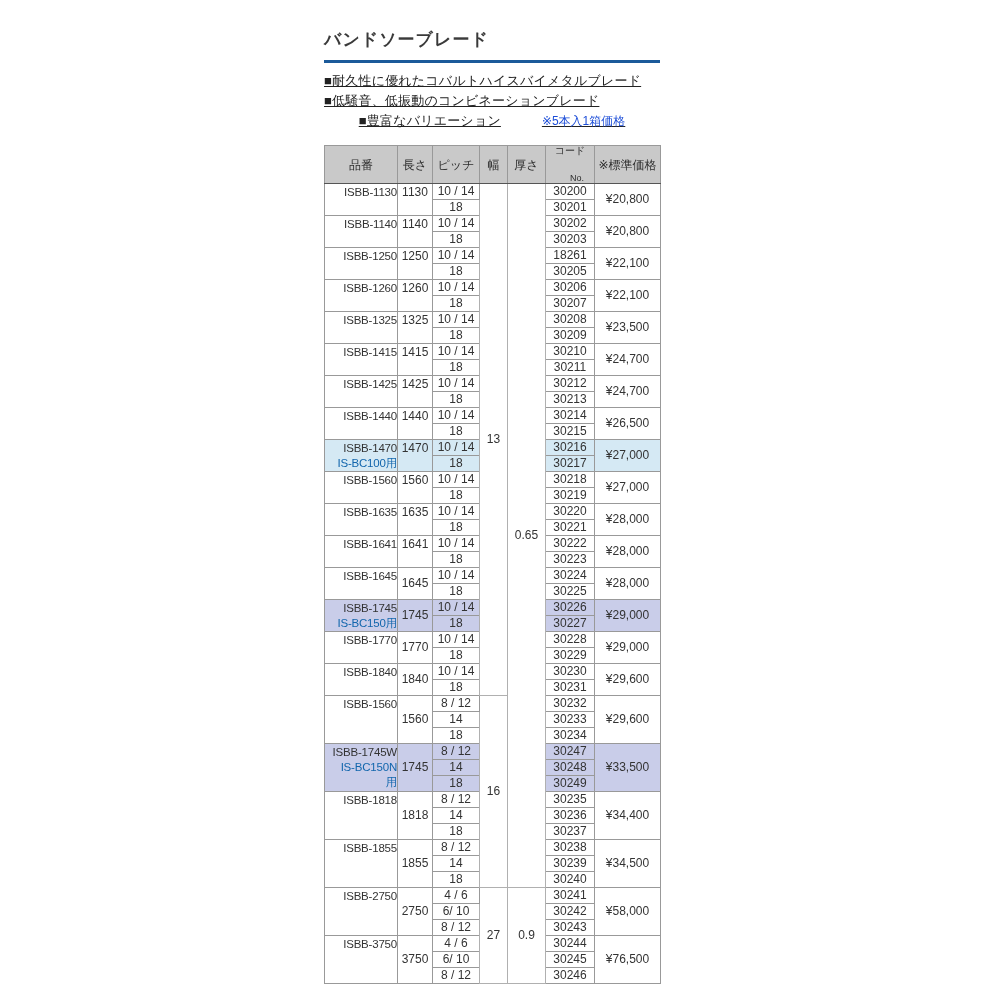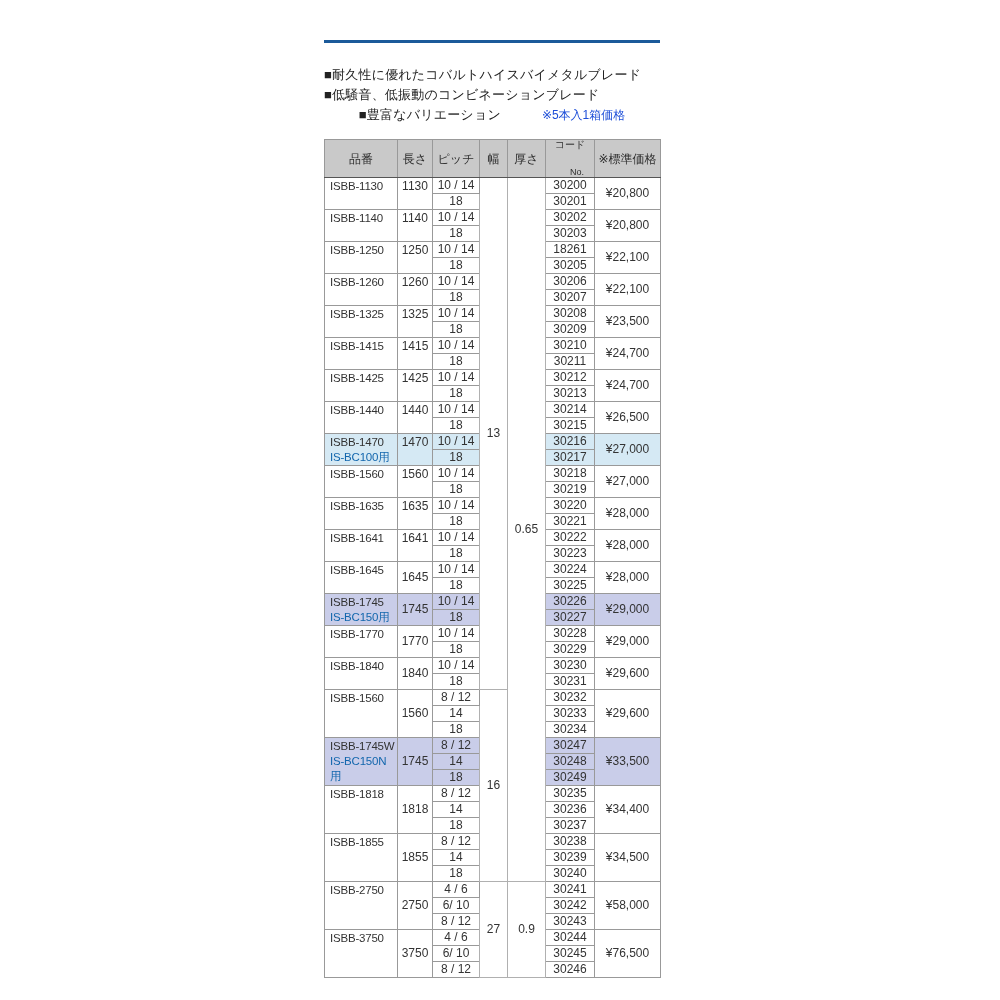--- a/index.html
+++ b/index.html
@@ -17,53 +17,54 @@
   body{
     width:1000px;height:1000px;background:#fff;position:relative;
     font-family:"Liberation Sans","DejaVu Sans",sans-serif;color:var(--ink);
   }
   .content{position:absolute;left:324px;top:30px;width:336px;}
   h1.title{
     font-size:17px;line-height:20px;font-weight:bold;letter-spacing:1px;
     color:#3a3a3a;margin:0;
   }
   .rule{height:3px;background:var(--accent);margin-top:10px;}
-  .features{margin-top:22px;font-size:13px;line-height:20px;color:#222;letter-spacing:0.2px;}
+  .features{margin-top:8px;font-size:13px;line-height:20px;color:#222;letter-spacing:0.2px;text-decoration:underline;}
   .feature-row{display:flex;justify-content:center;align-items:flex-end;gap:41px;}
   .note{font-size:12px;color:#1d4ed8;letter-spacing:0;}
   table.products{
     border-collapse:collapse;table-layout:fixed;margin-top:14px;
     width:336px;border:1px solid var(--outer);
   }
   col.c1{width:73px;}col.c2{width:35px;}col.c3{width:47px;}col.c4{width:28px;}
   col.c5{width:38px;}col.c6{width:49px;}col.c7{width:66px;}
   th,td{border:1px solid var(--grid);padding:0;font-weight:normal;}
   thead tr{height:18px;border-radius:6px;}
   th{
     background:var(--header-bg);font-size:12px;color:#2e2e2e;
     text-align:center;border-bottom:1px solid #555;line-height:1;
   }
   th.code-th{font-size:10px;}
   th.code-th .no{display:block;font-size:9px;margin-top:18px;padding-left:14px;}
   tbody tr{height:16px;}
   td{font-size:12px;text-align:center;vertical-align:middle;line-height:15px;color:var(--ink);}
   td.c-part{
-    text-align:left;padding-left:5px;vertical-align:top;padding-top:1px;
+    text-align:right;padding-left:5px;vertical-align:top;padding-top:1px;
     font-size:11.5px;letter-spacing:-0.2px;
   }
   td.c-part .psub{color:var(--sub-text);}
   td.va-top{vertical-align:top;padding-top:1px;}
   td.c-span{border-color:#b0b0b0;color:#333;}
   td.hl-blue{background:var(--hl-blue);}
   td.hl-purple{background:var(--hl-purple);}
 </style>
 </head>
 <body>
 
 <div class="content">
+  <h1 class="title">バンドソーブレード</h1>
   <div class="rule"></div>
   <div class="features">
     <div>■耐久性に優れたコバルトハイスバイメタルブレード</div>
     <div>■低騒音、低振動のコンビネーションブレード</div>
     <div class="feature-row">
       <span>■豊富なバリエーション</span>
       <span class="note">※5本入1箱価格</span>
     </div>
   </div>
 

